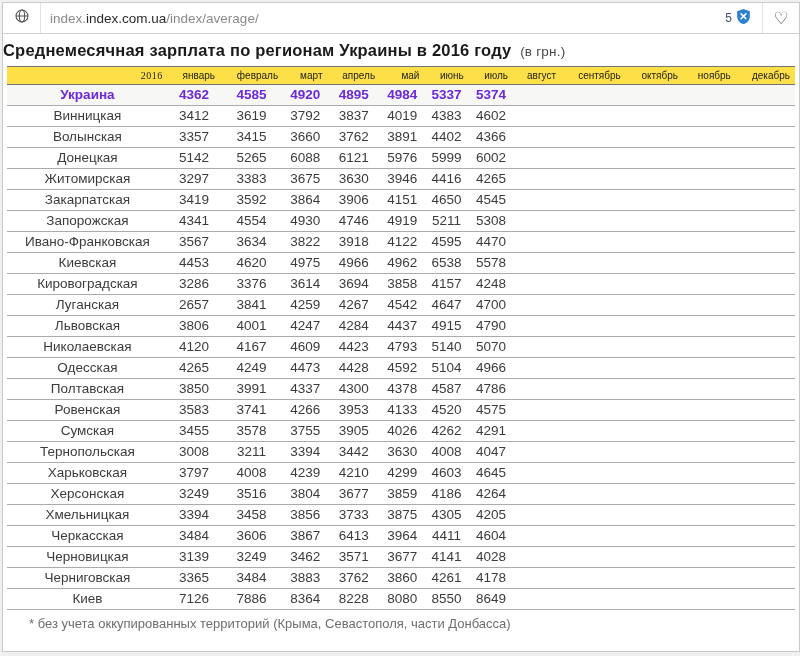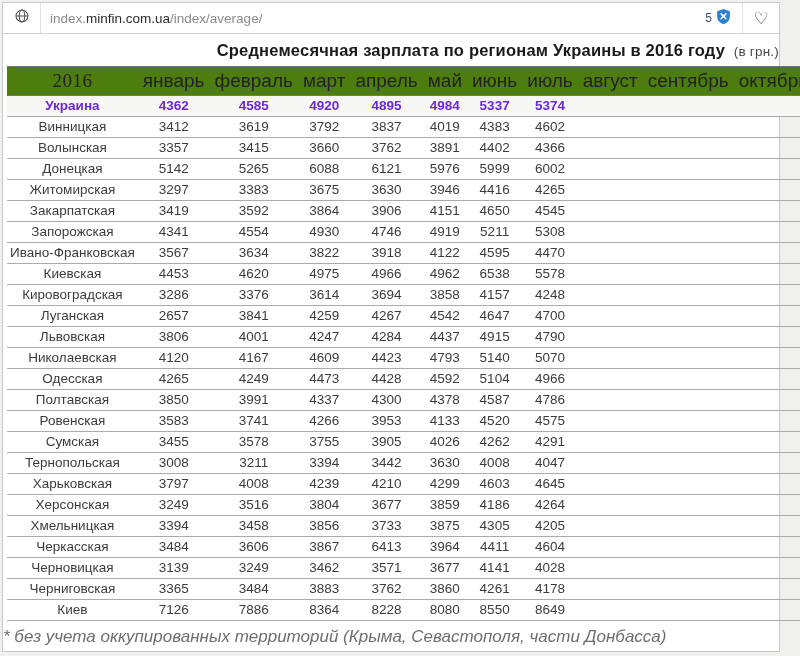--- a/index.html
+++ b/index.html
@@ -5,21 +5,21 @@
   * { box-sizing: border-box; margin: 0; padding: 0; }
   html, body { width: 800px; height: 656px; }
   body {
     background: #f0f0ef;
     font-family: "Liberation Sans", sans-serif;
     position: relative;
     overflow: hidden;
   }
   .window {
     position: absolute;
-    left: 2px; top: 2px; right: 20px;
+    left: 2px; top: 2px; right: 0;
     height: 650px;
     background: #ffffff;
     border: 1px solid #c9c9c9;
   }
   
   .addressbar {
     height: 31px;
     border-bottom: 1px solid #d2d2d2;
     display: flex;
     align-items: stretch;
@@ -46,47 +46,47 @@
   }
   .badge-count { font-size: 12px; color: #44506a; margin-right: 3px; }
   .heart-box {
     width: 37px;
     border-left: 1px solid #e2e2e2;
     display: flex; align-items: center; justify-content: center;
   }
   .heart-glyph { font-size: 17px; color: #4a4a4a; line-height: 1; }
   
   .page-title {
-    text-align: right;
+    text-align: left;
     padding: 7px 0 6px;
     font-size: 16.5px;
     font-weight: bold;
     color: #1a1a1a;
     letter-spacing: .2px;
   }
   .page-title .title-note {
     font-weight: normal;
     font-size: 13.5px;
     color: #4a4a4a;
   }
   table.salary {
     width: calc(100% - 8px);
     margin: 0 4px;
     border-collapse: collapse;
   }
   table.salary th {
-    background: #4d7c0f;
+    background: #fde047;
     border-top: 1px solid #737373;
     border-bottom: 1px solid #737373;
     font-weight: normal;
-    font-size: 19px;
+    font-size: 10px;
     color: #222;
     padding: 3px 5px;
     white-space: nowrap;
-    text-align: center;
+    text-align: right;
   }
   th.year-cell {
     font-family: "Liberation Serif", serif;
     font-weight: bold;
     font-size: 15.5px;
     letter-spacing: .5px;
   }
   table.salary td {
     border-bottom: 1px solid #ababab;
     font-size: 13.5px;
@@ -100,44 +100,43 @@
     text-align: left;
     padding-left: 7px;
     color: #333;
   }
   tr.row-bold td {
     font-weight: bold;
     color: #6d28d9;
     background: #f7f7f5;
   }
   .footnote {
-    margin: 6px 0 0;
-    font-size: 17px;
+    margin: 6px 26px 0;
+    font-size: 13px;
     color: #6e6e6e;
-    font-style: italic;
   }
 </style>
 </head>
 <body>
 
 <div class="window">
 
   <div class="addressbar">
     <div class="globe-box">
       <span>
         <svg width="16" height="16" viewBox="0 0 24 24" fill="none" stroke="#555555" stroke-width="1.6">
           <circle cx="12" cy="12" r="9"></circle>
           <ellipse cx="12" cy="12" rx="4" ry="9"></ellipse>
           <line x1="3" y1="12" x2="21" y2="12"></line>
         </svg>
       </span>
     </div>
     <div class="url-area">
       <span>index.</span>
-        <span class="domain">minfin.com.ua</span>
+        <span class="domain">index.com.ua</span>
         <span>/index/average/</span>
     </div>
     <div class="badge-area">
       <span class="badge-count">5</span>
       <span>
         <svg width="17" height="17" viewBox="0 0 24 24">
           <path d="M12 1.5 L21 4.5 V11.5 C21 17 17.2 20.9 12 22.7 C6.8 20.9 3 17 3 11.5 V4.5 Z" fill="#2e80d2"></path>
           <line x1="8.6" y1="8.3" x2="15.4" y2="15.1" stroke="#ffffff" stroke-width="2.2" stroke-linecap="round"></line>
           <line x1="15.4" y1="8.3" x2="8.6" y2="15.1" stroke="#ffffff" stroke-width="2.2" stroke-linecap="round"></line>
         </svg>

